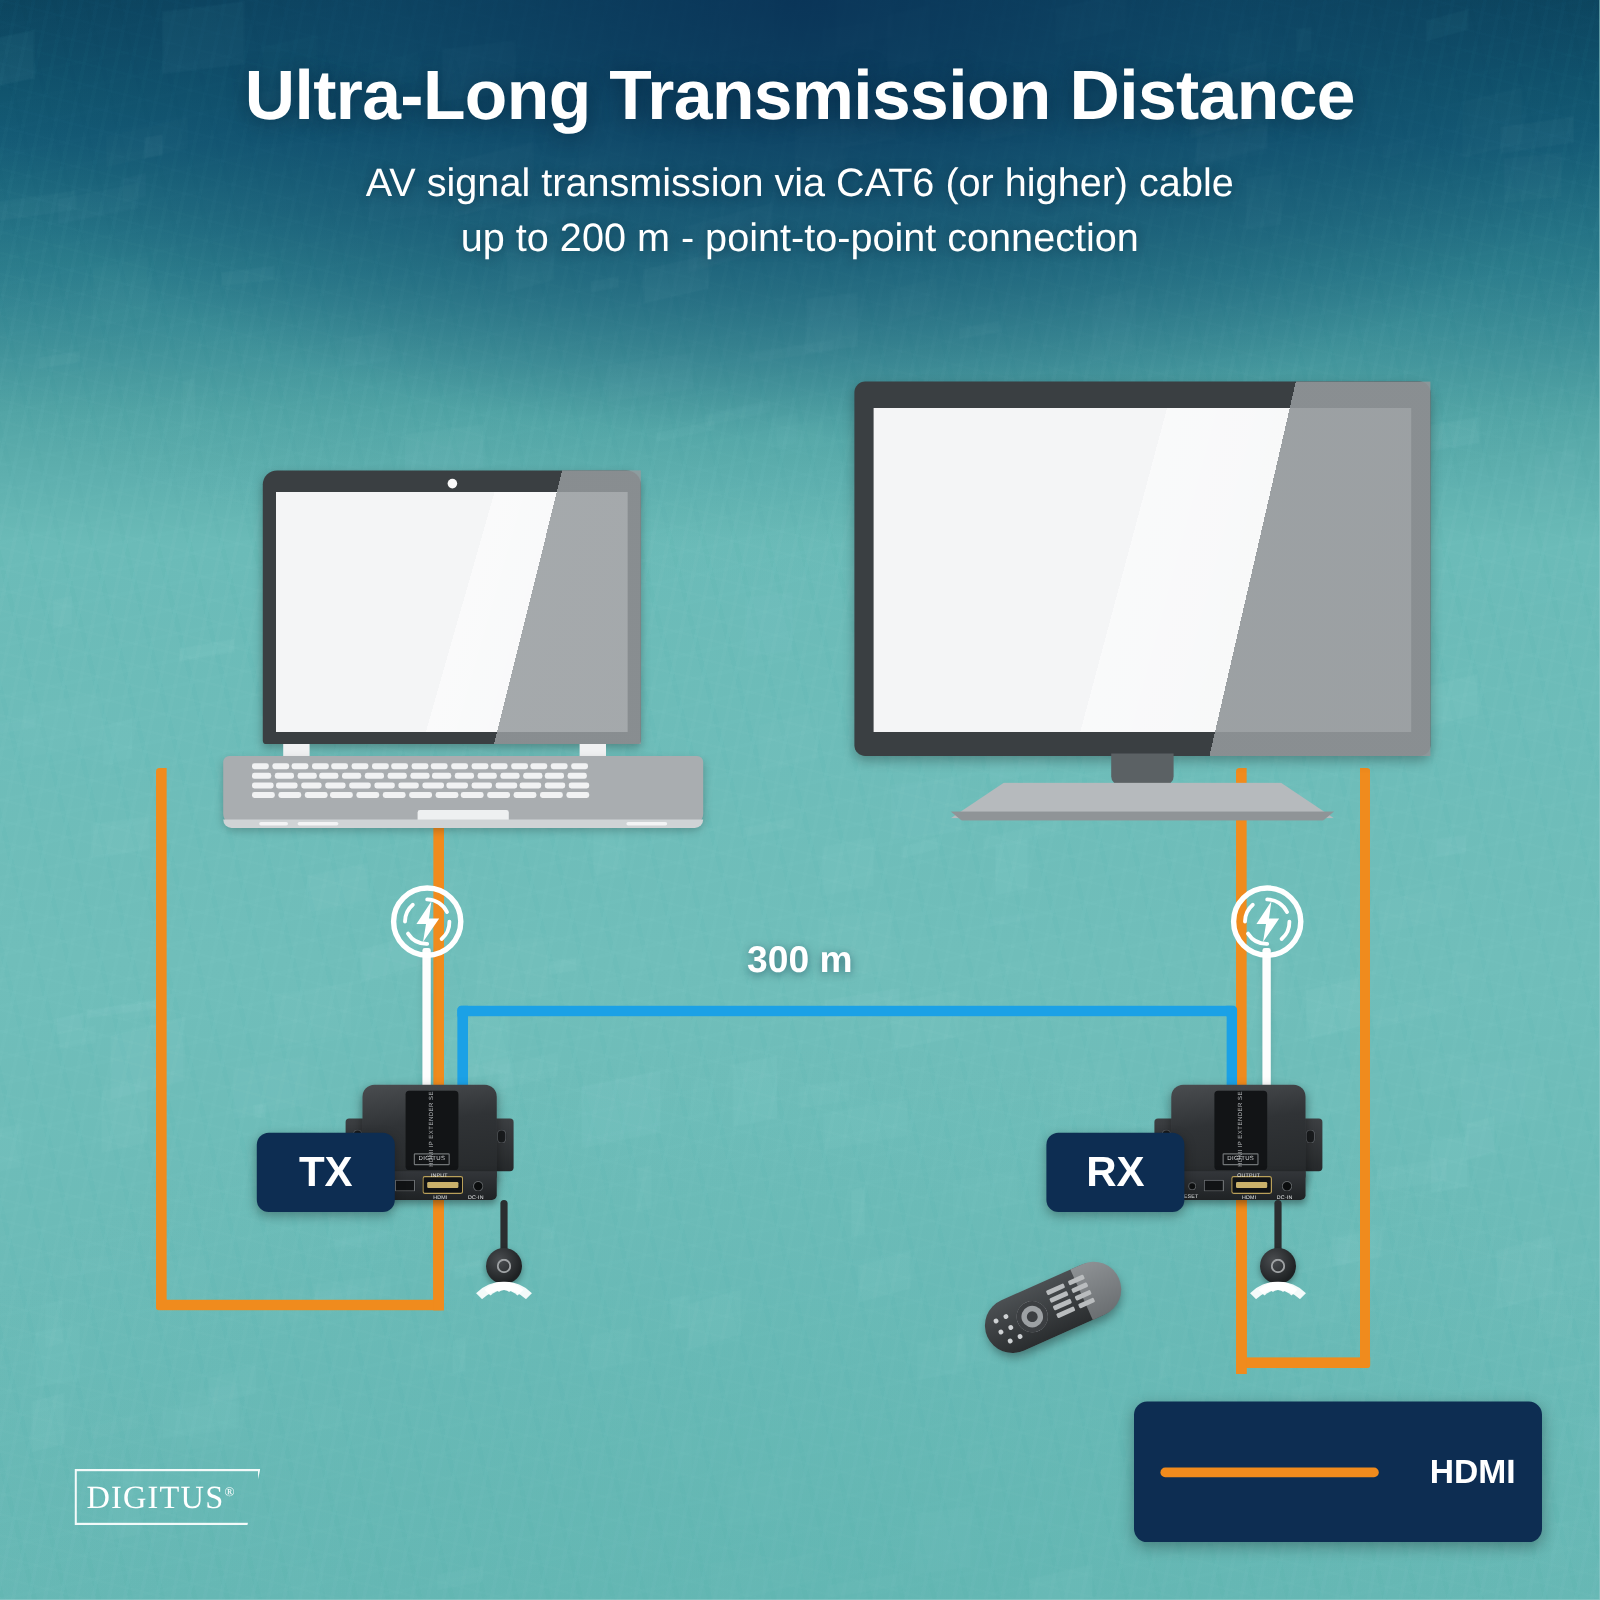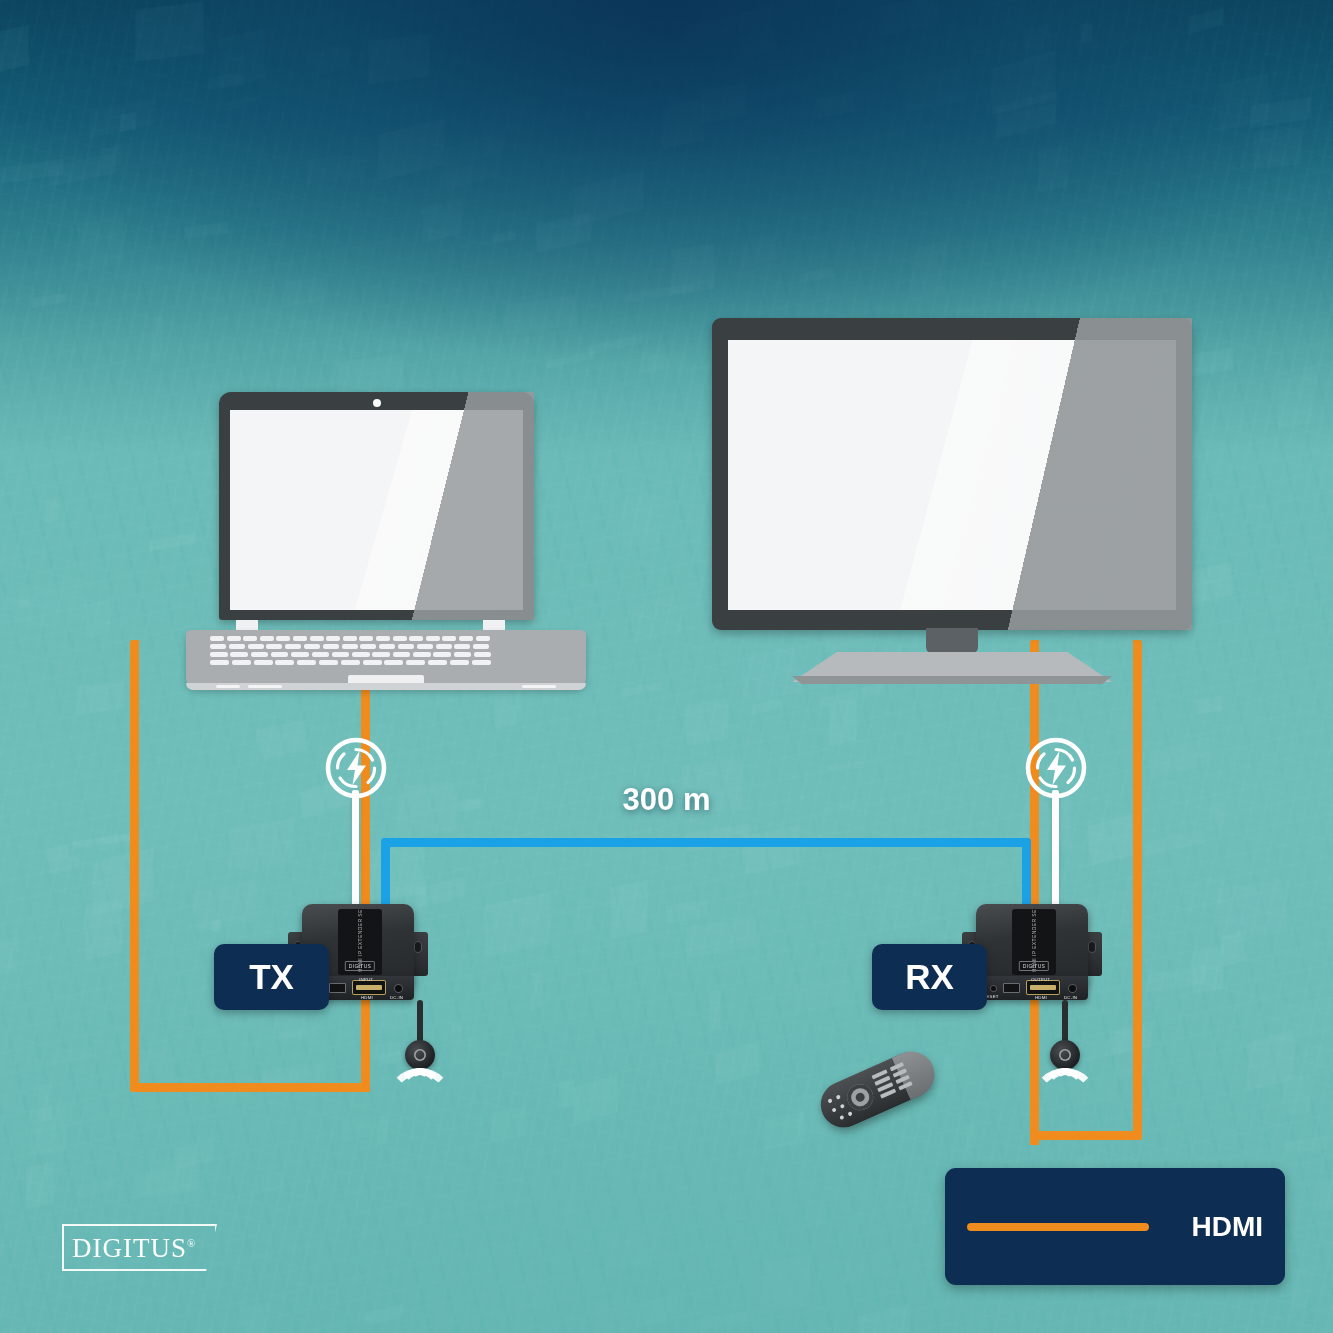--- a/index.html
+++ b/index.html
@@ -426,21 +426,24 @@
       <i style="width: 55.6813px; height: 23.8785px; left: 308.387px; top: 156.579px; transform: skewY(-6.4deg); opacity: 0.31;"></i>
       <i style="width: 57.1523px; height: 39.461px; left: 798.266px; top: 1093.98px; transform: skewY(-6.6deg); opacity: 0.46;"></i>
       <i style="width: 22.881px; height: 28.719px; left: 1222.37px; top: 933.706px; transform: skewY(-15.2deg); opacity: 0.71;"></i>
       <i style="width: 25.7492px; height: 8.69249px; left: 1152.51px; top: 119.177px; transform: skewY(-14.7deg); opacity: 0.27;"></i>
     </div>
   <div class="bg-tint"></div>
   <div class="bg-haze"></div>
 </div>
 
 <div id="header">
+  <div id="title">Ultra-Long Transmission Distance</div>
   <div id="sub-wrap">
+    <div class="sub">AV signal transmission via CAT6 (or higher) cable</div>
+    <div class="sub">up to 200 m - point-to-point connection</div>
   </div>
 </div>
 
 <div class="cable" style="left:130px; top:640px; width:240px; height:452px; border-left:9px solid #f08b1d; border-bottom:9px solid #f08b1d; border-right:9px solid #f08b1d; border-radius:3px;
             border-top:0; box-sizing:border-box; background:transparent; height:452px;"></div>
 <div class="cable" style="left:361px; top:1000px; width:9px; height:92px; background:#f08b1d;"></div>
 
 <div class="cable" style="left:1030px; top:640px; width:112px; height:500px; border-right:9px solid #f08b1d; border-bottom:9px solid #f08b1d; border-left:9px solid #f08b1d;
             border-top:0; box-sizing:border-box; background:transparent; border-radius:3px;"></div>
 <div class="cable" style="left:1030px; top:1000px; width:9px; height:145px; background:#f08b1d;"></div>

